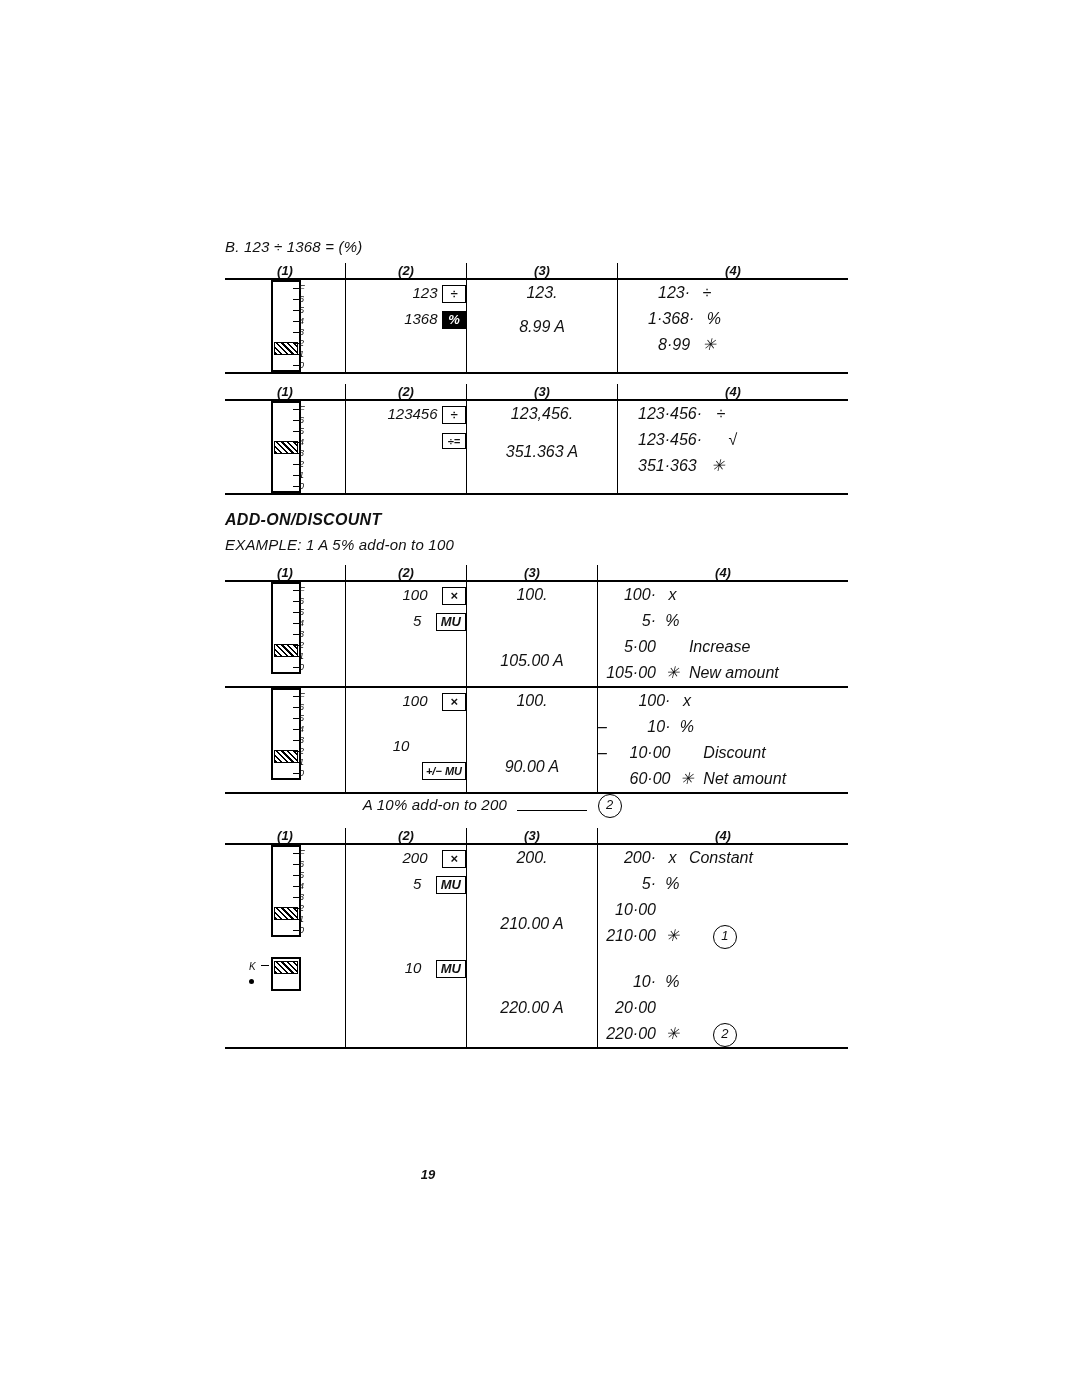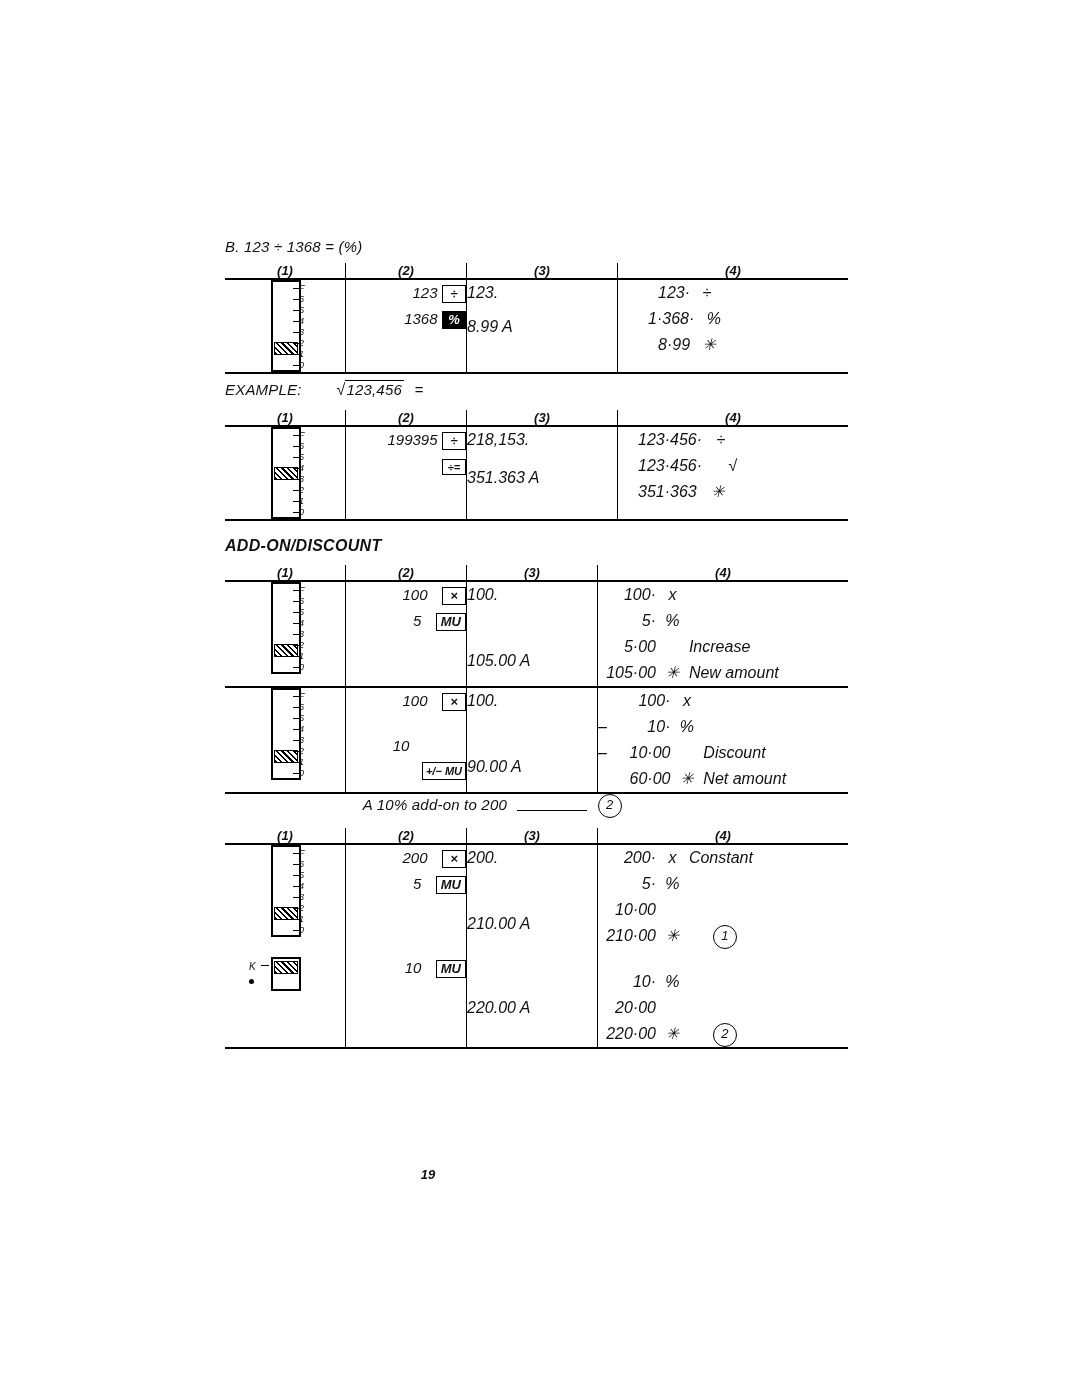--- a/index.html
+++ b/index.html
@@ -94,21 +94,21 @@
     min-width:14px;
     text-align:center;
     vertical-align:middle;
     background:#fff;
   }
   .key.inv{background:#000;color:#fff;}
   .key.small{font-size:11px;padding:0 3px;margin-top:48px;}
   .num{font-size:15px;}
   .rowline{white-space:nowrap;line-height:26px;}
   .rt{text-align:right;}
-  .ctr{}
+  .ctr{text-align:center;}
 
   
   .circ{
     display:inline-block;
     width:22px;height:22px;line-height:20px;
     border:1.5px solid #000;border-radius:50%;
     text-align:center;font-size:13px;
     vertical-align:middle;
   }
   .leader{
@@ -194,26 +194,20 @@
           </div>
           <div class="rowline" style="padding-left:40px;">
             <span>8·99</span>
             <span style="padding-left:8px;">✳</span>
           </div>
         </td>
       </tr>
     </tbody>
       </table>
 
-    <div class="line mt6 nowrap">
-      <span>EXAMPLE:</span>
-      <span style="display:inline-block;width:26px;"></span>
-      <span class="radical">√</span><span class="sqrt-over">123,456</span>
-      <span style="padding-left:6px;">=</span>
-    </div>
 
     <table class="tbl mt10">
       <tbody>
           <tr>
         <td class="c1 colhead">(1)</td>
         <td class="c2 colhead vdiv">(2)</td>
         <td class="c3 colhead vdiv">(3)</td>
         <td class="c4 colhead vdiv">(4)</td>
       </tr>
       <tr class="rule-top rule-bot">
@@ -229,29 +223,29 @@
                 <div class="tick" style="top:46px;">3</div>
                 <div class="tick" style="top:57px;">2</div>
                 <div class="tick" style="top:68px;">1</div>
                 <div class="tick" style="top:79px;">0</div>
               </div>
             </div>
           </div>
         </td>
         <td class="c2 cellpad vdiv rt">
           <div class="rowline">
-            <span class="num">199395</span>
+            <span class="num">123456</span>
             <span class="key">÷</span>
           </div>
           <div class="rowline">
             <span class="key" style="font-size:11px;line-height:14px;">÷=</span>
           </div>
         </td>
         <td class="c3 cellpad vdiv ctr">
-          <div class="rowline">218,153.</div>
+          <div class="rowline">123,456.</div>
           <div class="rowline" style="height:12px;"></div>
           <div class="rowline">351.363 A</div>
         </td>
         <td class="c4 cellpad vdiv">
           <div class="rowline" style="padding-left:20px;">
             <span>123·456·</span>
             <span style="padding-left:10px;">÷</span>
           </div>
           <div class="rowline" style="padding-left:20px;">
             <span>123·456·</span>
@@ -260,20 +254,21 @@
           <div class="rowline" style="padding-left:20px;">
             <span>351·363</span>
             <span style="padding-left:10px;">✳</span>
           </div>
         </td>
       </tr>
     </tbody>
       </table>
 
     <div class="heading mt16">ADD-ON/DISCOUNT</div>
+    <div class="line mt6">EXAMPLE:  1   A   5% add-on to 100</div>
 
     <table class="tbl mt10">
       <tbody>
           <tr>
         <td class="c1 colhead">(1)</td>
         <td class="c2 colhead vdiv">(2)</td>
         <td class="c3 colhead vdiv" style="width:130px;">(3)</td>
         <td class="c4 colhead vdiv" style="width:250px;">(4)</td>
       </tr>
 

